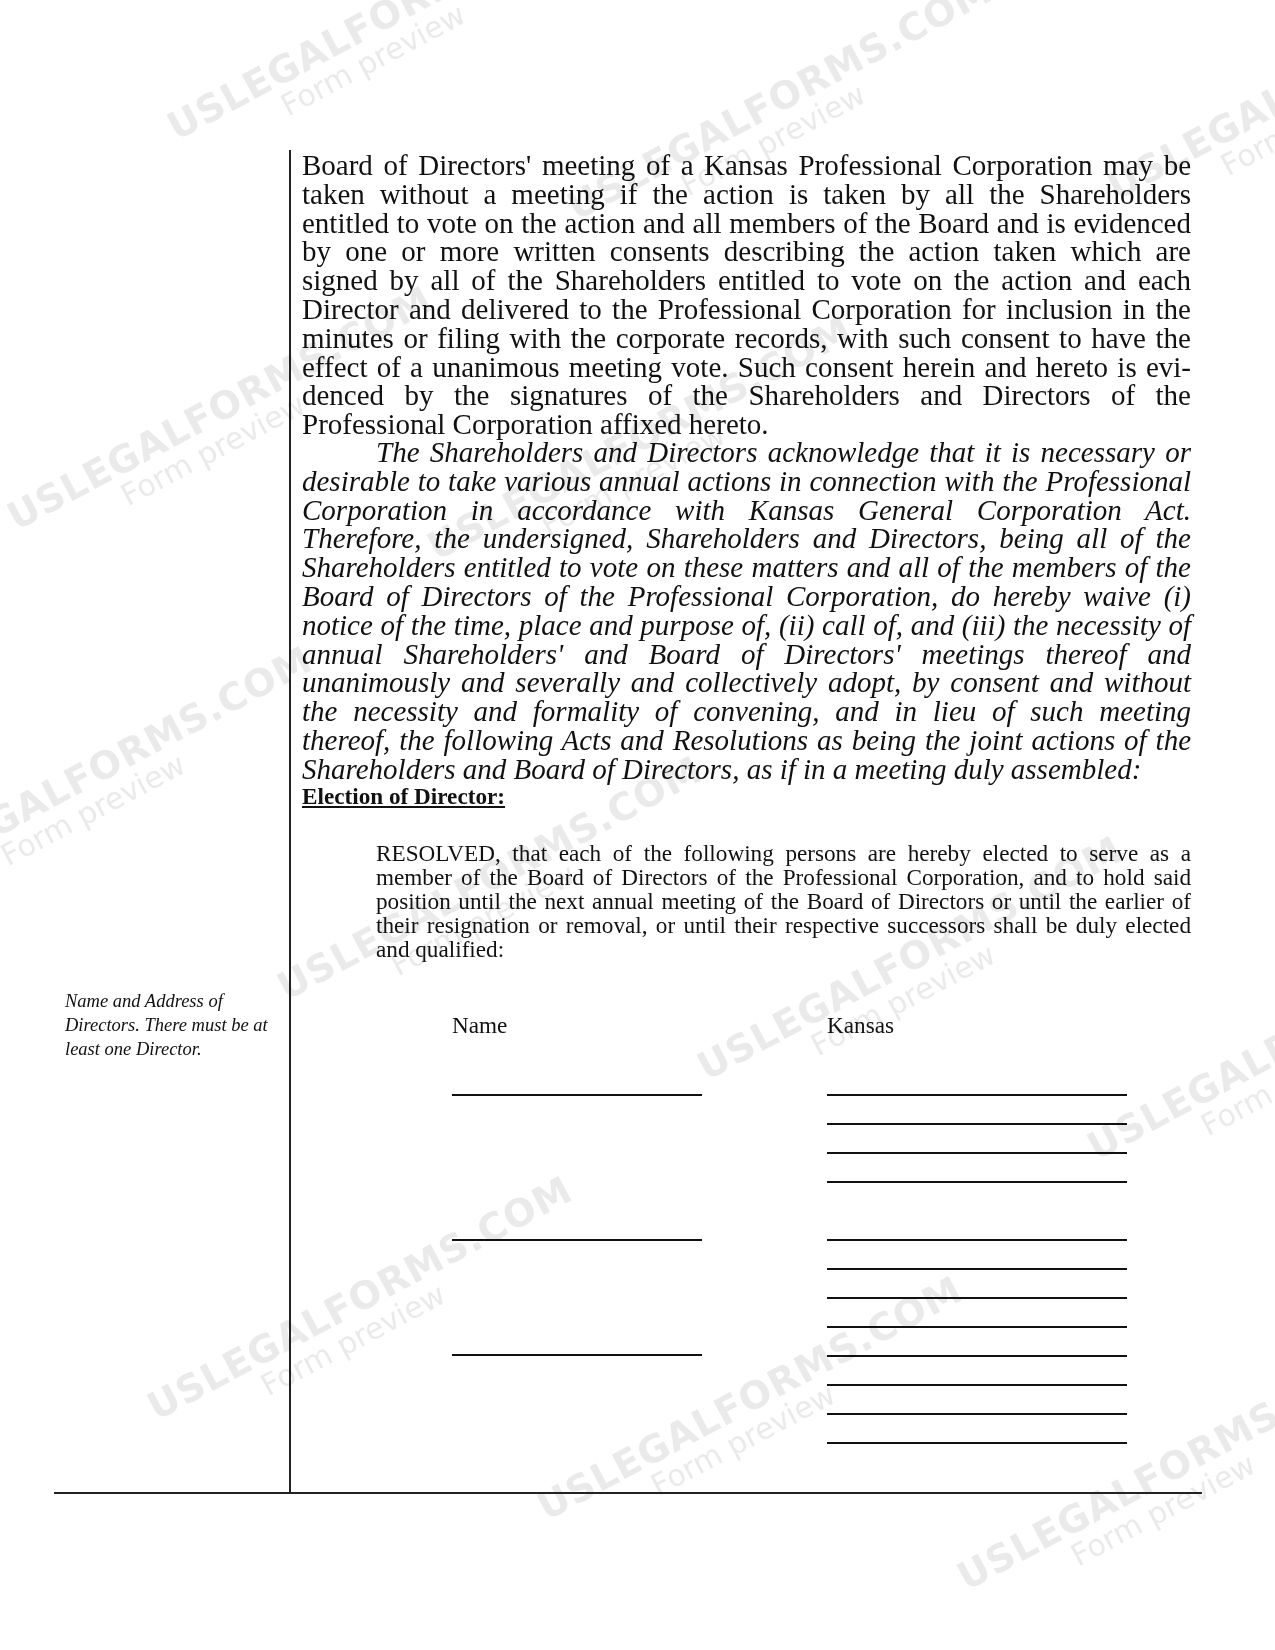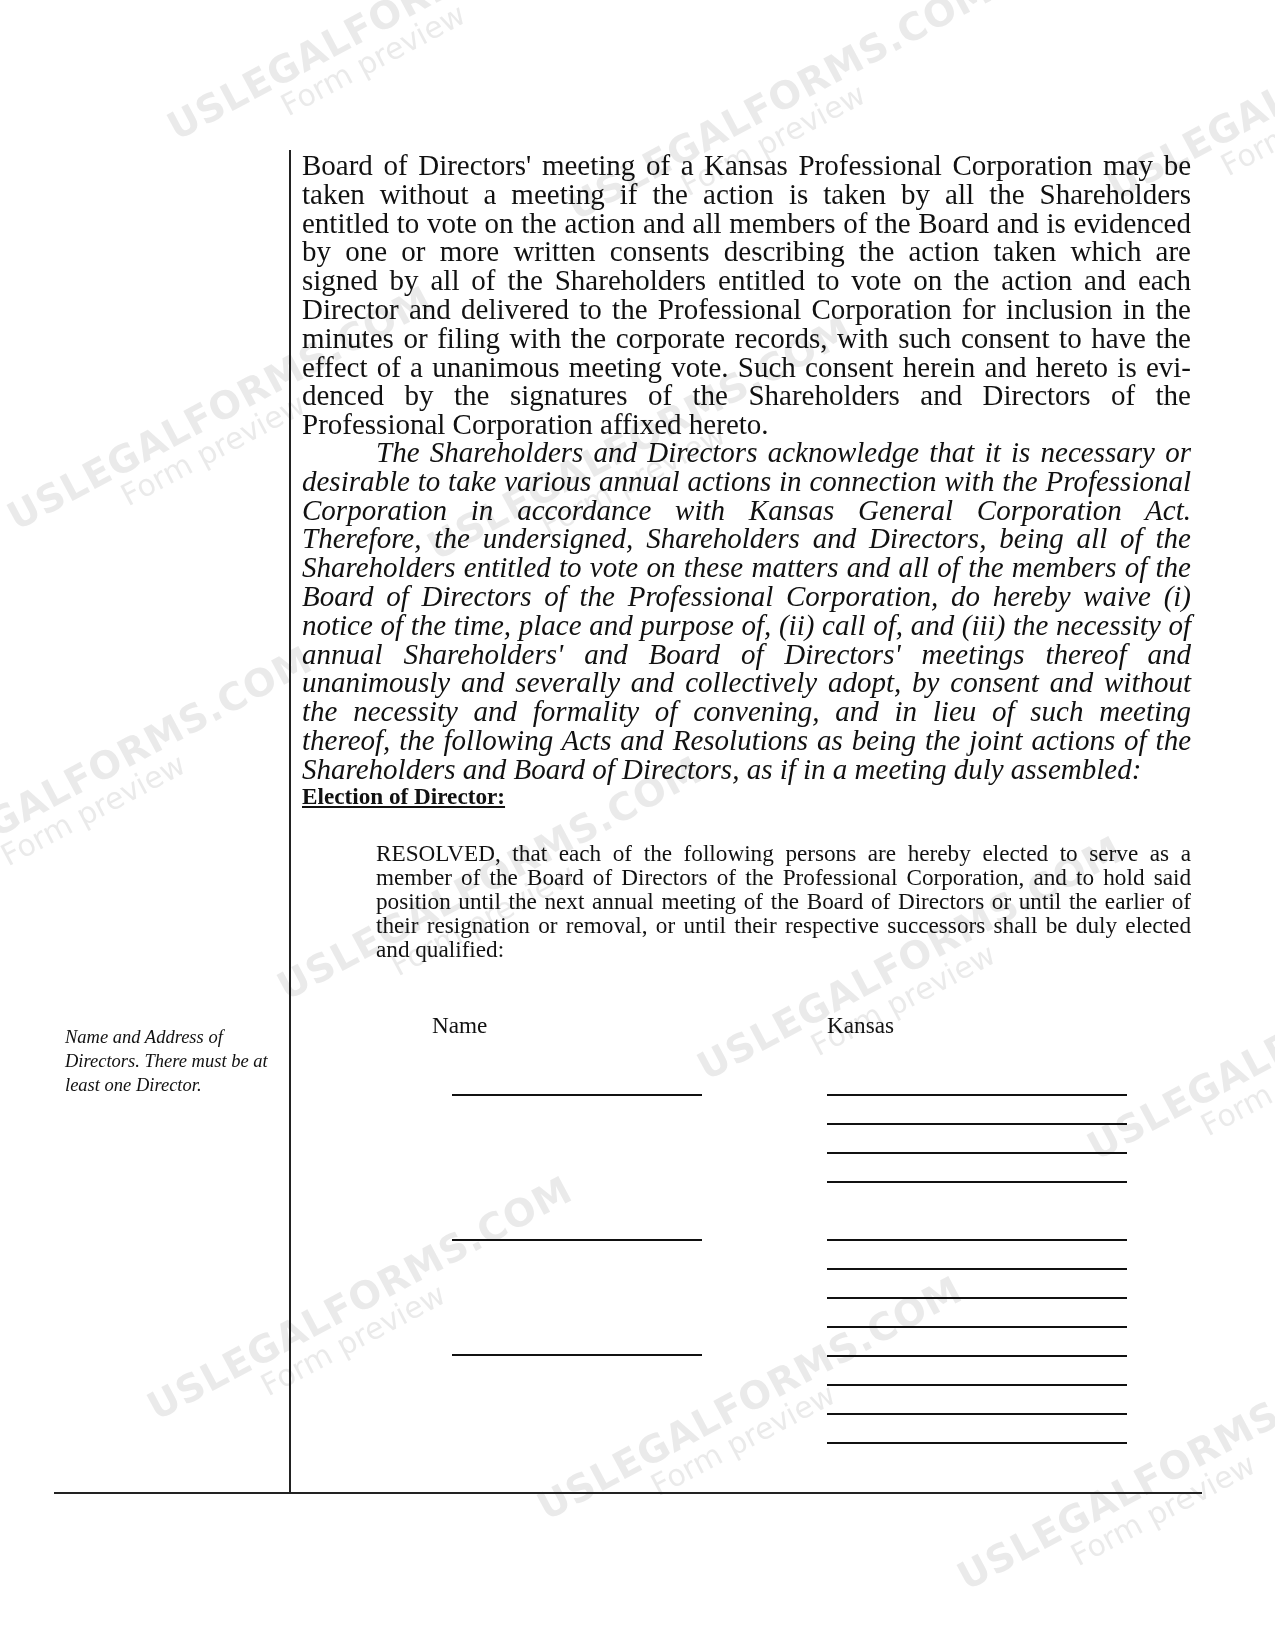--- a/index.html
+++ b/index.html
@@ -10,23 +10,23 @@
   .hrule { position: absolute; left: 54px; top: 1492px; width: 1148px; height: 1.5px; background: #222; }
   .body-text { position: absolute; left: 302px; width: 889px; font-size: 29px; line-height: 28.8px;
                text-align: justify; }
   .p1 { top: 151px; }
   .p2 { top: 438px; text-indent: 74px; font-style: italic; }
   .heading { position: absolute; left: 302px; top: 783px; font-size: 23.2px; font-weight: bold;
              text-decoration: underline; }
   .resolved { position: absolute; left: 376px; top: 841px; width: 815px; font-size: 23.2px;
               line-height: 24px; text-align: justify; }
   .sidenote { position: absolute; left: 65px; top: 989px; width: 220px; font-size: 18.5px;
-              line-height: 24px; font-style: italic; margin-top: 36px; }
+              line-height: 24px; font-style: italic; }
   .col-label { position: absolute; top: 1012px; font-size: 23.2px; }
-  .col-name { left: 432px; }
+  .col-name { left: 452px; }
   .col-addr { left: 827px; }
   .line { position: absolute; height: 1.5px; background: #111; }
   .name-line { left: 452px; width: 250px; }
   .addr-line { left: 827px; width: 300px; }
   .wm { position: absolute; font-family: "DejaVu Sans", sans-serif; font-weight: bold;
         color: rgba(180,180,180,0.28); transform: rotate(-28deg); transform-origin: left top;
         white-space: nowrap; pointer-events: none; }
   .wm .big { font-size: 38px; display: block; letter-spacing: 1px; }
   .wm .small { font-size: 30px; font-weight: normal; display: block; margin-left: 110px; margin-top: -6px; }
 </style>

